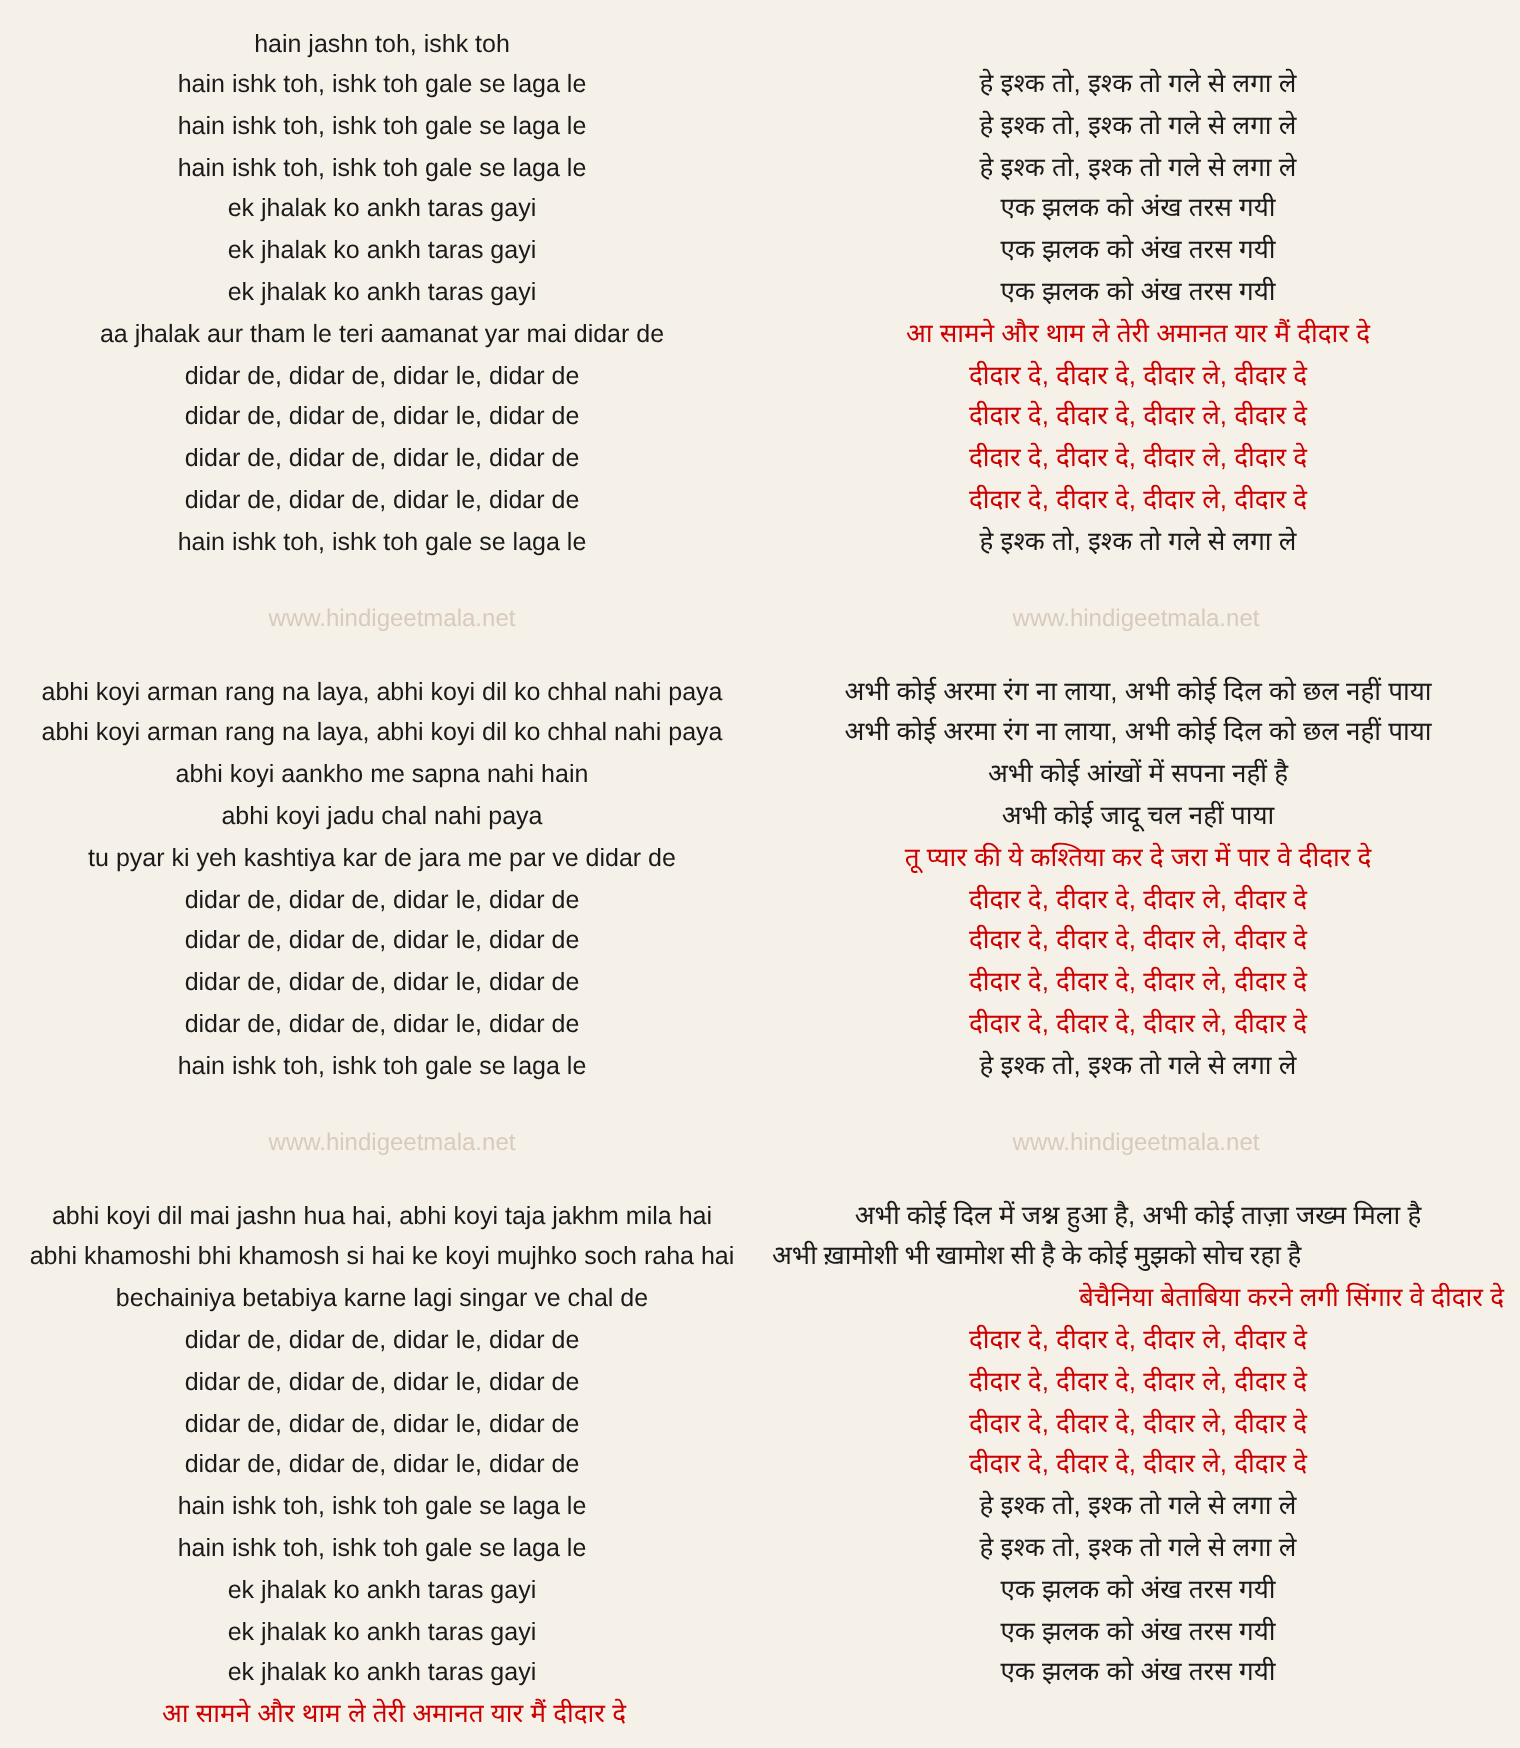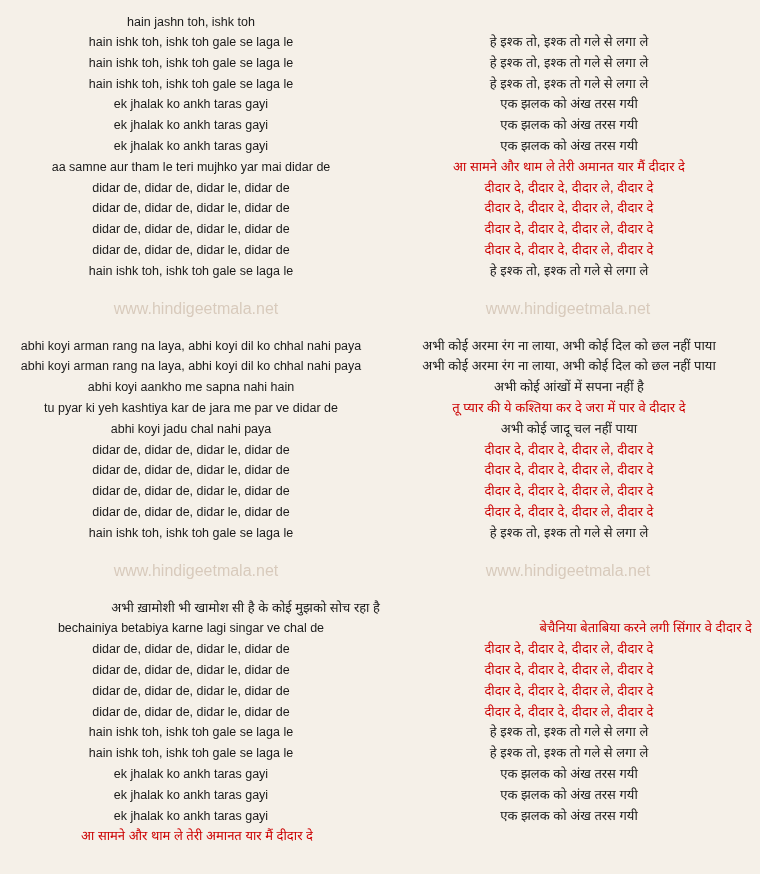--- a/index.html
+++ b/index.html
@@ -31,21 +31,21 @@
       color: #1a1a1a;
       display: block;
     }
 
     .lyric-line.hindi {
       font-size: 13px;
     }
 
     .watermark {
       color: #ccbbaa;
-      font-size: 16px;
+      font-size: 12px;
       opacity: 0.7;
       text-align: center;
       margin: 2px 0 6px 4px;
     }
 
     .section-gap {
       height: 14px;
     }
   </style>
 </head>
@@ -101,21 +101,21 @@
       <div style="display: flex; width: 100%;">
         <div style="width: 50%; text-align: center; padding-right: 6px;">
           <span class="lyric-line">ek jhalak ko ankh taras gayi</span>
         </div>
         <div style="width: 50%; text-align: center; padding-left: 6px;">
           <span class="lyric-line hindi">एक झलक को अंख तरस गयी</span>
         </div>
       </div>
       <div style="display: flex; width: 100%;">
         <div style="width: 50%; text-align: center; padding-right: 6px;">
-          <span class="lyric-line">aa samne aur tham le teri mujhko yar mai didar de</span>
+          <span class="lyric-line">aa jhalak aur tham le teri aamanat yar mai didar de</span>
         </div>
         <div style="width: 50%; text-align: center; padding-left: 6px;">
           <span class="lyric-line hindi" style="color: rgb(204, 0, 0);">आ सामने और थाम ले तेरी अमानत यार मैं दीदार दे</span>
         </div>
       </div>
       <div style="display: flex; width: 100%;">
         <div style="width: 50%; text-align: center; padding-right: 6px;">
           <span class="lyric-line">didar de, didar de, didar le, didar de</span>
         </div>
         <div style="width: 50%; text-align: center; padding-left: 6px;">
@@ -179,32 +179,32 @@
       <div style="display: flex; width: 100%;">
         <div style="width: 50%; text-align: center; padding-right: 6px;">
           <span class="lyric-line">abhi koyi aankho me sapna nahi hain</span>
         </div>
         <div style="width: 50%; text-align: center; padding-left: 6px;">
           <span class="lyric-line hindi">अभी कोई आंखों में सपना नहीं है</span>
         </div>
       </div>
       <div style="display: flex; width: 100%;">
         <div style="width: 50%; text-align: center; padding-right: 6px;">
+          <span class="lyric-line">abhi koyi jadu chal nahi paya</span>
+        </div>
+        <div style="width: 50%; text-align: center; padding-left: 6px;">
+          <span class="lyric-line hindi">अभी कोई जादू चल नहीं पाया</span>
+        </div>
+      </div>
+      <div style="display: flex; width: 100%;">
+        <div style="width: 50%; text-align: center; padding-right: 6px;">
           <span class="lyric-line">tu pyar ki yeh kashtiya kar de jara me par ve didar de</span>
         </div>
         <div style="width: 50%; text-align: center; padding-left: 6px;">
           <span class="lyric-line hindi" style="color: rgb(204, 0, 0);">तू प्यार की ये कश्तिया कर दे जरा में पार वे दीदार दे</span>
-        </div>
-      </div>
-      <div style="display: flex; width: 100%;">
-        <div style="width: 50%; text-align: center; padding-right: 6px;">
-          <span class="lyric-line">abhi koyi jadu chal nahi paya</span>
-        </div>
-        <div style="width: 50%; text-align: center; padding-left: 6px;">
-          <span class="lyric-line hindi">अभी कोई जादू चल नहीं पाया</span>
         </div>
       </div>
       <div style="display: flex; width: 100%;">
         <div style="width: 50%; text-align: center; padding-right: 6px;">
           <span class="lyric-line">didar de, didar de, didar le, didar de</span>
         </div>
         <div style="width: 50%; text-align: center; padding-left: 6px;">
           <span class="lyric-line hindi" style="color: rgb(204, 0, 0);">दीदार दे, दीदार दे, दीदार ले, दीदार दे</span>
         </div>
       </div>
@@ -240,21 +240,32 @@
           <span class="lyric-line hindi">हे इश्क तो, इश्क तो गले से लगा ले</span>
         </div>
       </div>
       <div class="section-gap"></div>
       <div style="display: flex; width: 100%; margin: 4px 0px;">
         <div style="width: 50%; text-align: center;"><span class="watermark">www.hindigeetmala.net</span></div>
         <div style="width: 50%; text-align: center;"><span class="watermark">www.hindigeetmala.net</span></div>
       </div>
       <div class="section-gap"></div>
       <div style="display: flex; width: 100%;">
-        <div style="width: 50%; text-align: right; padding-left: 6px;">
+        <div style="width: 50%; text-align: center; padding-right: 6px;">
+          <span class="lyric-line">abhi koyi dil mai jashn hua hai, abhi koyi taja jakhm mila hai</span>
+        </div>
+        <div style="width: 50%; text-align: center; padding-left: 6px;">
+          <span class="lyric-line hindi">अभी कोई दिल में जश्न हुआ है, अभी कोई ताज़ा जख्म मिला है</span>
+        </div>
+      </div>
+      <div style="display: flex; width: 100%;">
+        <div style="width: 50%; text-align: center; padding-right: 6px;">
+          <span class="lyric-line">abhi khamoshi bhi khamosh si hai ke koyi mujhko soch raha hai</span>
+        </div>
+        <div style="width: 50%; text-align: left; padding-left: 6px; font-family: Liberation Serif, serif;">
           <span class="lyric-line hindi">अभी ख़ामोशी भी खामोश सी है के कोई मुझको सोच रहा है</span>
         </div>
       </div>
       <div style="display: flex; width: 100%;">
         <div style="width: 50%; text-align: center; padding-right: 6px;">
           <span class="lyric-line">bechainiya betabiya karne lagi singar ve chal de</span>
         </div>
         <div style="width: 50%; text-align: right; padding-left: 6px;">
           <span class="lyric-line hindi" style="color: rgb(204, 0, 0);">बेचैनिया बेताबिया करने लगी सिंगार वे दीदार दे</span>
         </div>

